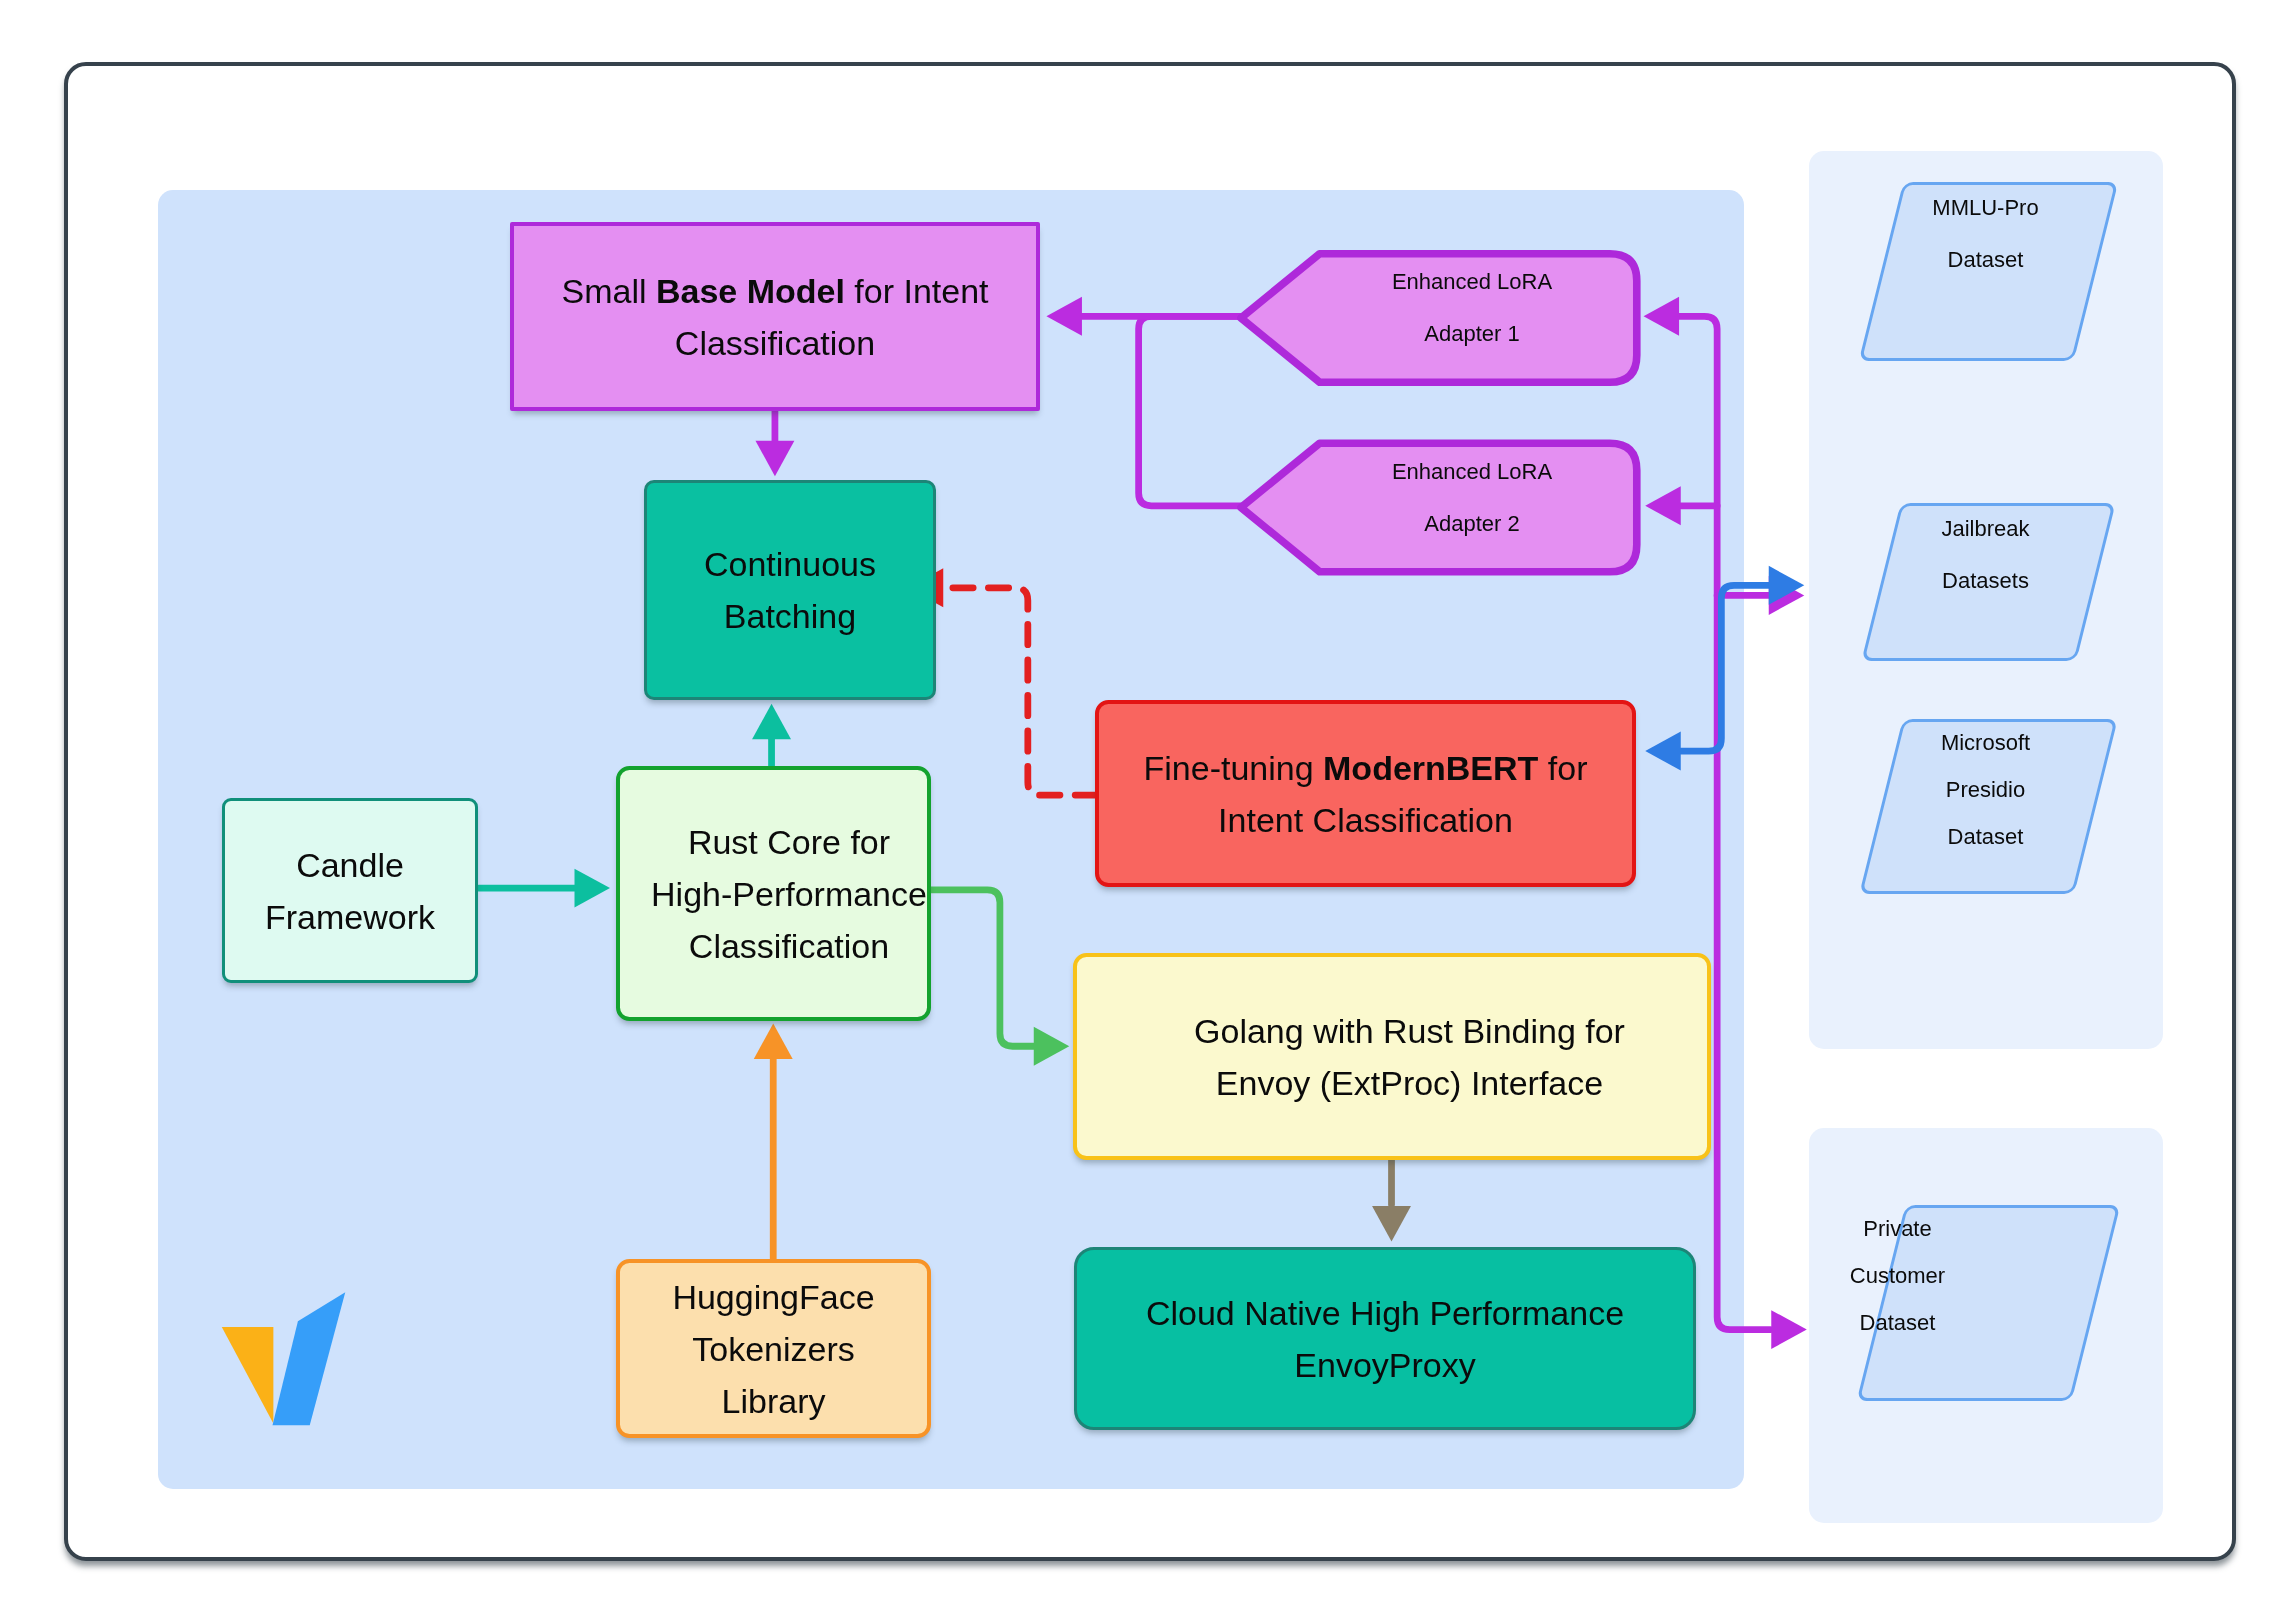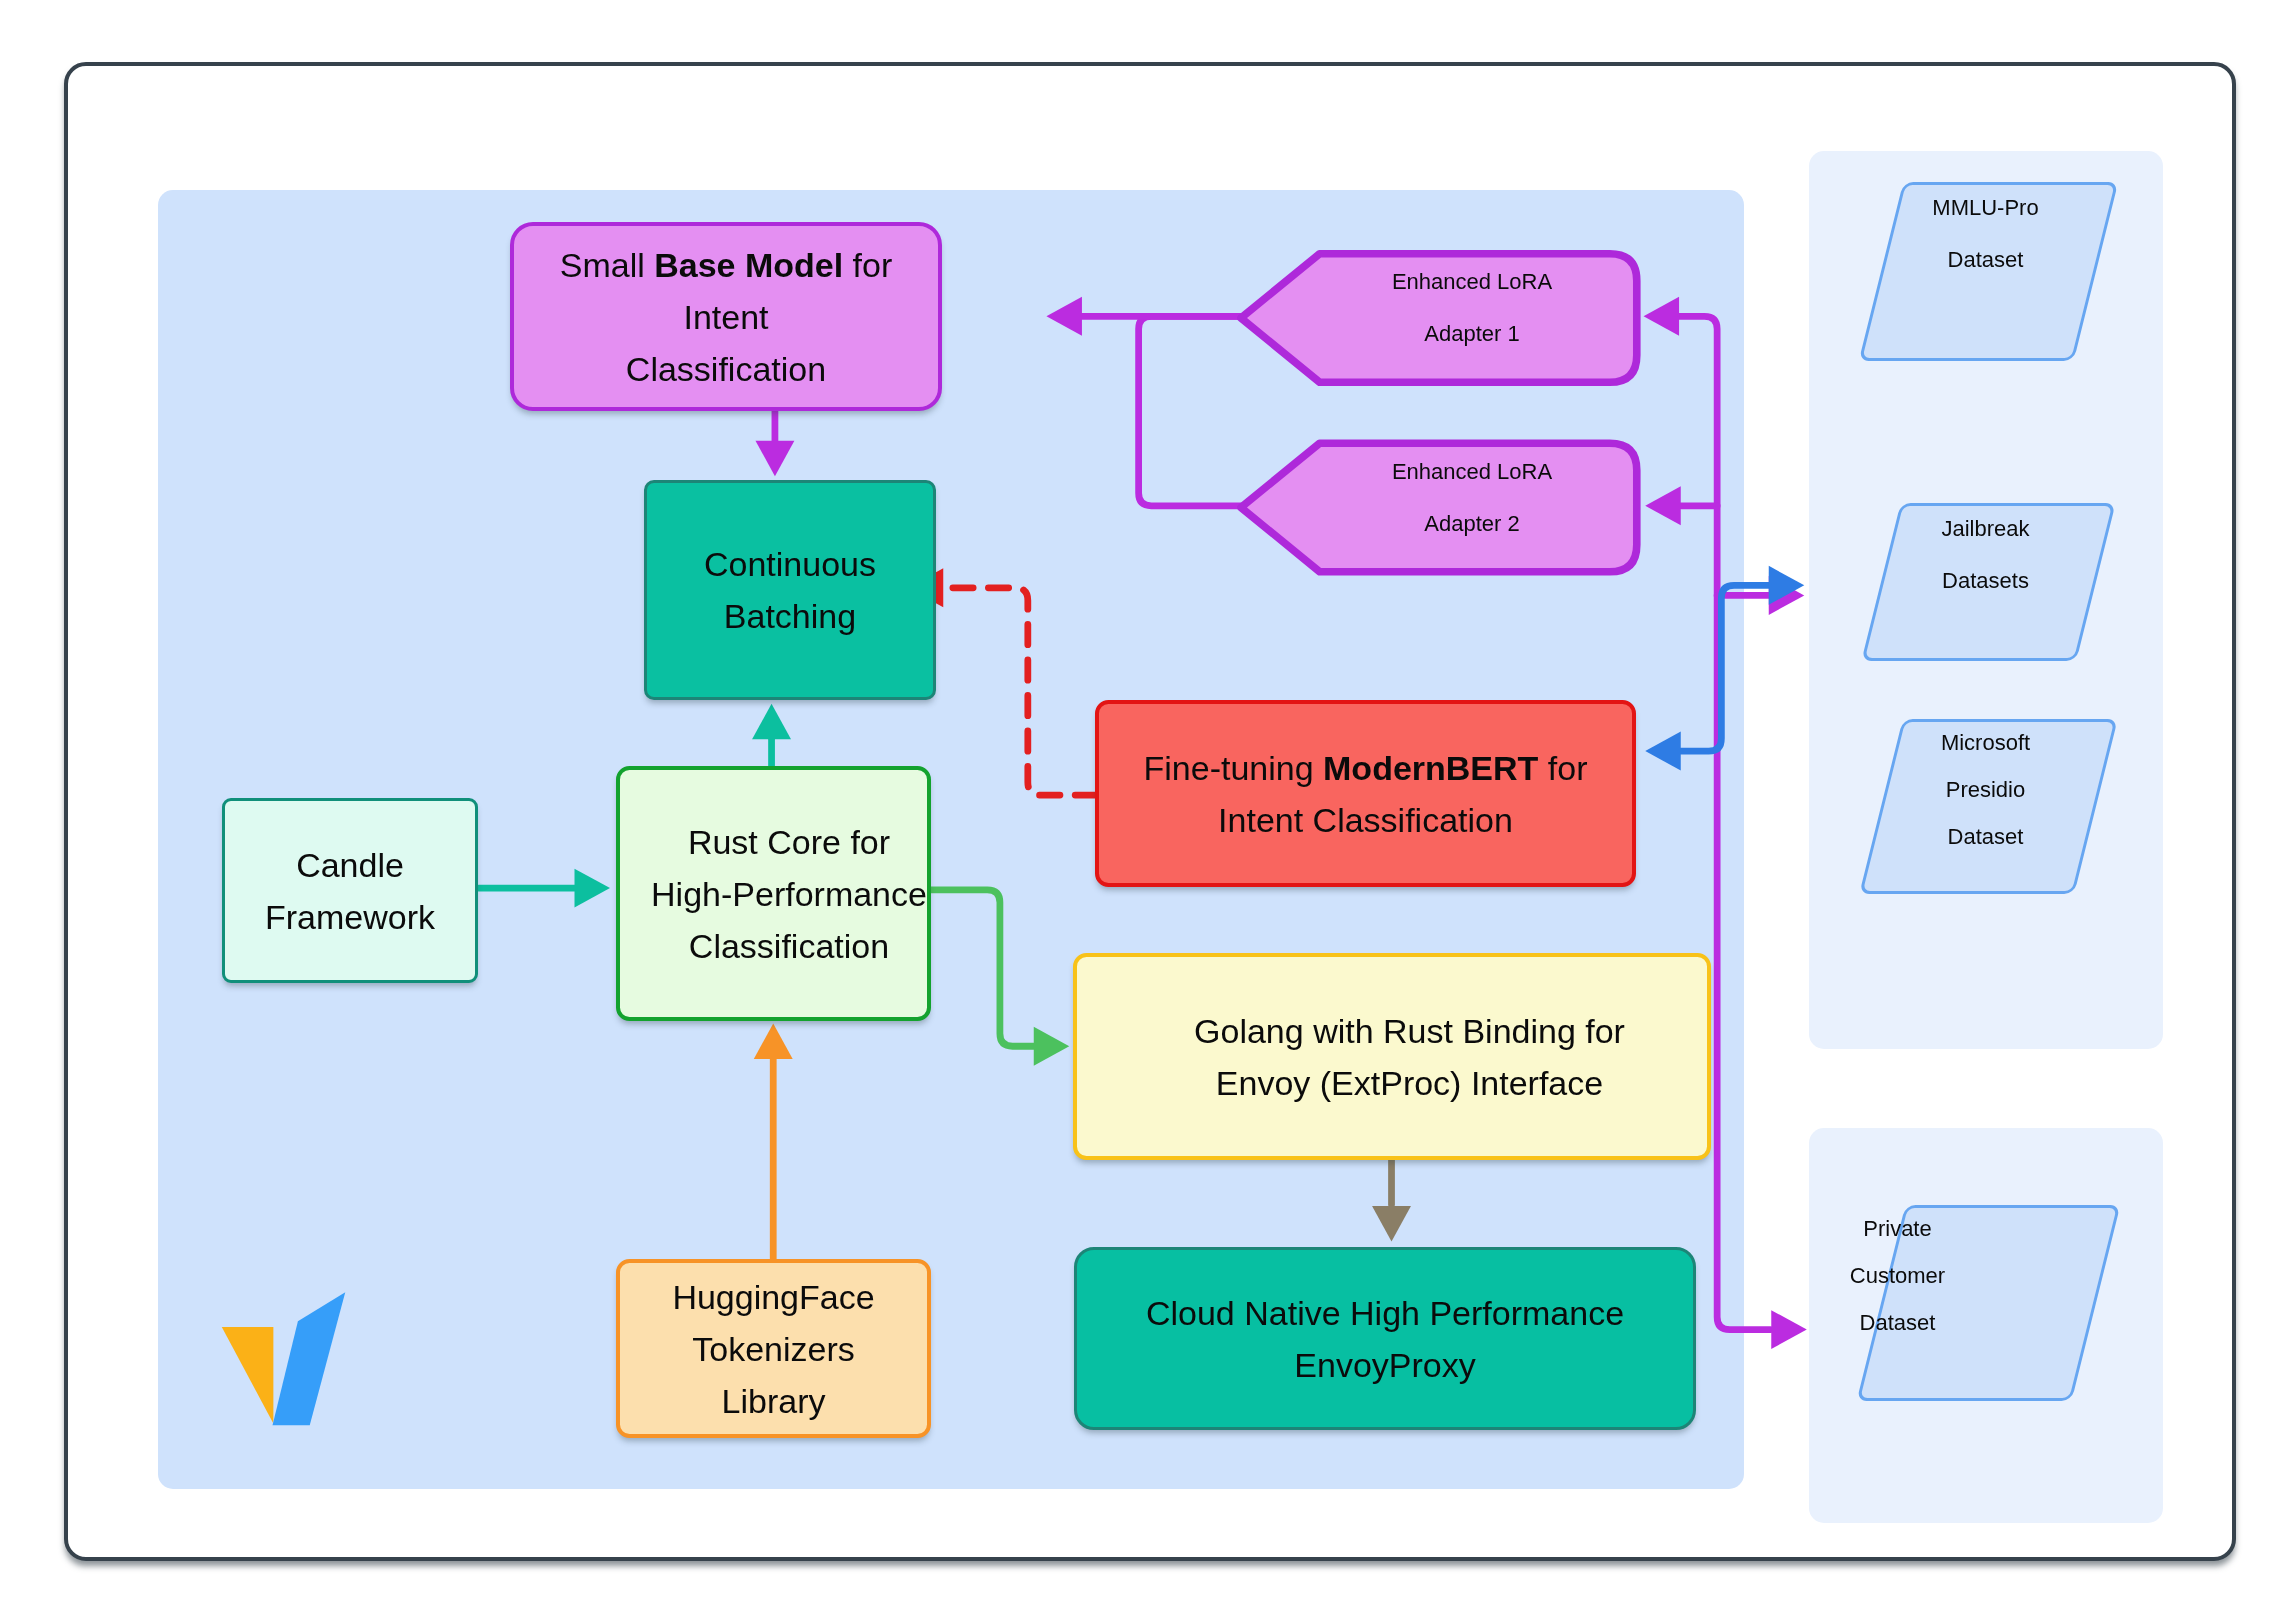--- a/index.html
+++ b/index.html
@@ -10,21 +10,21 @@
   .panel{position:absolute;border-radius:15px;}
   .router-panel{left:158px;top:190px;width:1586px;height:1299px;background:#cfe2fc;}
   .datasets-panel{left:1809px;top:151px;width:354px;height:898px;background:#e9f1fd;}
   .customer-panel{left:1809px;top:1128px;width:354px;height:395px;background:#e9f1fd;}
   .side-label{position:absolute;font-size:34px;}
   .datasets-label{left:1823px;top:81px;font-weight:bold;}
   .customer-label{left:1819px;top:1062px;font-weight:500;}
   svg.edges{position:absolute;left:0;top:0;width:2284px;height:1618px;pointer-events:none;}
   .node{position:absolute;display:flex;flex-direction:column;align-items:center;justify-content:center;text-align:center;font-size:34px;line-height:52px;box-sizing:border-box;box-shadow:0 5px 6px -2.5px rgba(40,60,70,.35);}
   .node-text{position:absolute;display:flex;flex-direction:column;align-items:center;justify-content:flex-start;text-align:center;font-size:22px;line-height:52px;}
-  .base-model{left:510px;top:222px;width:432px;height:189px;background:#e48ff2;border:4.2px solid #ae29da;border-radius:23px;}
+  .base-model{left:510px;top:222px;width:530px;height:189px;background:#e48ff2;border:4.2px solid #ae29da;border-radius:2px;}
   .cont-batch{left:644px;top:480px;width:292px;height:220px;background:#0ac0a1;border:3.4px solid #1d8577;border-radius:10px;}
   .candle{left:222px;top:798px;width:256px;height:185px;background:#defaf1;border:3.4px solid #108f7a;border-radius:9px;}
   .rust{left:616px;top:766px;width:315px;height:255px;background:#e6fbe0;border:4.2px solid #13a22e;border-radius:13.5px;padding-left:31px;}
   .modernbert{left:1095px;top:700px;width:541px;height:187px;background:#f9655f;border:4.2px solid #e31414;border-radius:13.5px;}
   .golang{left:1073px;top:953px;width:638px;height:207px;background:#fbf9ce;border:4.2px solid #f8c219;border-radius:13.5px;padding-left:35px;}
   .envoy{left:1074px;top:1247px;width:622px;height:183px;background:#07bfa2;border:3.4px solid #1d8577;border-radius:20px;}
   .hf{left:616px;top:1259px;width:315px;height:179px;background:#fcdfad;border:4.2px solid #f79327;border-radius:13.5px;}
   .pgram{position:absolute;background:#cfe1fa;border:3.4px solid #67a6f1;border-radius:10px;transform:skewX(-14deg);box-shadow:none;}
   .pg-mmlu{left:1881px;top:182px;width:209px;height:173px;}
   .pg-jail{left:1881px;top:503px;width:209px;height:152px;}

